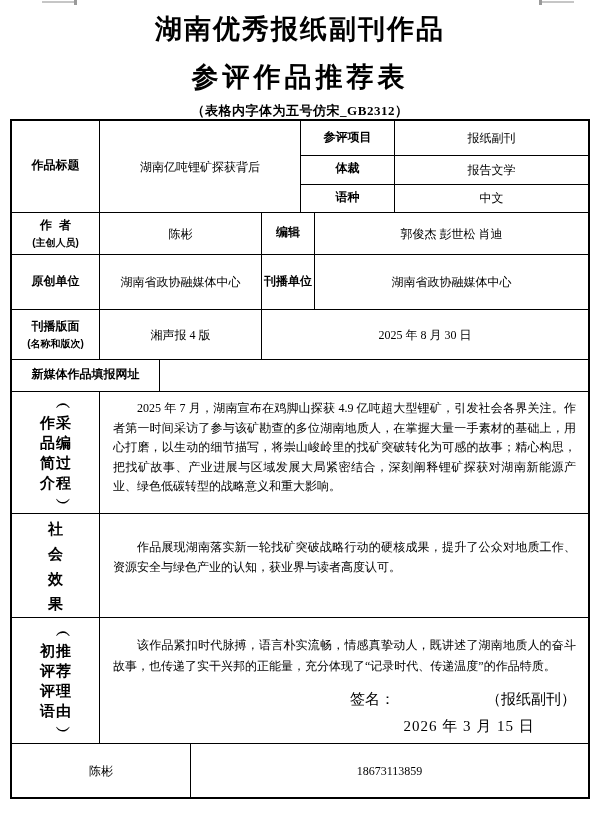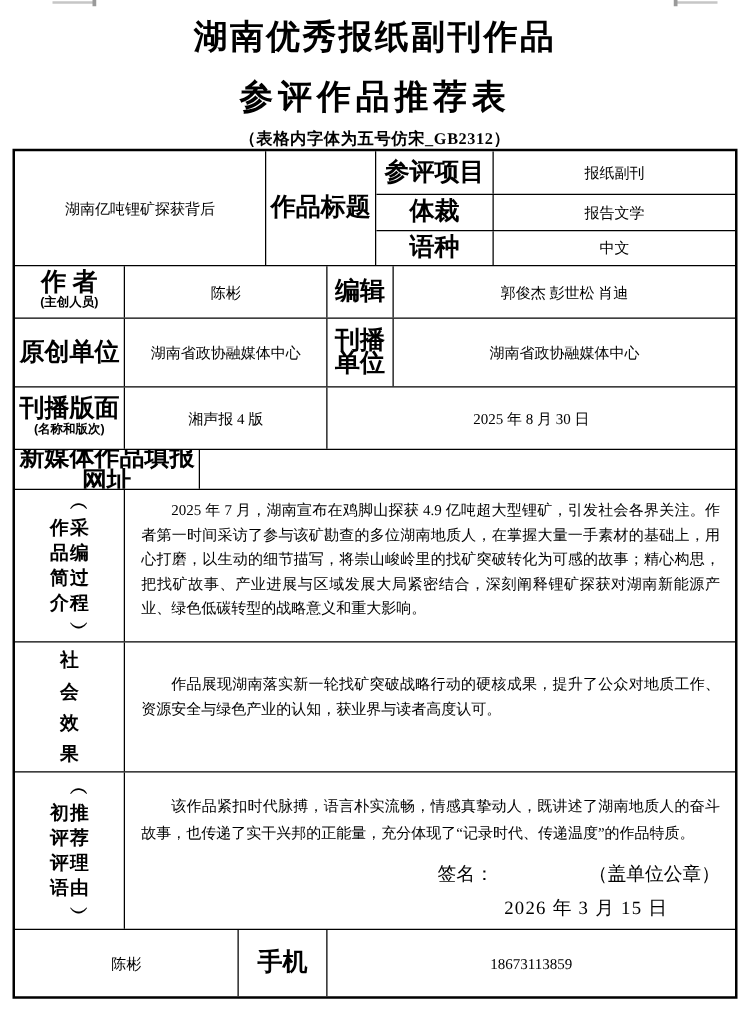--- a/index.html
+++ b/index.html
@@ -44,22 +44,22 @@
   .r { display:flex; border-bottom:1px solid #000; box-sizing:border-box; }
   .r.last { border-bottom:none; }
   .c {
     border-right:1px solid #000; box-sizing:border-box;
     display:flex; flex-direction:column;
     align-items:center; justify-content:center;
     text-align:center; overflow:hidden;
   }
   .c.nr { border-right:none; }
   .lbl {
-    font-weight:bold; font-size:20px;
-    font-family:Liberation Serif, serif;
+    font-weight:bold; font-size:12px;
+    font-family:Liberation Mono, monospace;
     line-height:19px;
   }
   .sublbl { font-weight:bold; font-size:10px; line-height:14px;
     font-family:"Liberation Sans","DejaVu Sans",sans-serif; }
   .val { font-size:12px; line-height:16px; }
 
   
   .row1 { height:92px; }
   .row2 { height:42px; }
   .row3 { height:55px; }
@@ -136,22 +136,22 @@
 
 <div class="header">
   <div class="title1">湖南优秀报纸副刊作品</div>
   <div class="title2">参评作品推荐表</div>
   <div class="font-note">（表格内字体为五号仿宋_GB2312）</div>
 </div>
 
 <div class="tbl">
 
   <div class="r row1">
+    <div class="c w-col1 lbl">作品标题</div>
     <div class="c w-title-val val">湖南亿吨锂矿探获背后</div>
-    <div class="c w-col1 lbl">作品标题</div>
     <div class="c nr subgrid">
       <div class="ir first">
         <div class="ic w-sublbl lbl">参评项目</div>
         <div class="ic nr val">报纸副刊</div>
       </div>
       <div class="ir">
         <div class="ic w-sublbl lbl">体裁</div>
         <div class="ic nr val">报告文学</div>
       </div>
       <div class="ir last">
@@ -213,25 +213,24 @@
 
   <div class="r row8">
     <div class="c w-col1 vwrap">
       <div class="vcol lh20">初评评语</div>
       <div class="vcol lh20">︵推荐理由︶</div>
     </div>
     <div class="c nr grow paracell">
       <p class="para p8">该作品紧扣时代脉搏，语言朴实流畅，情感真挚动人，既讲述了湖南地质人的奋斗故事，也传递了实干兴邦的正能量，充分体现了“记录时代、传递温度”的作品特质。</p>
       <div class="sigline">
         <span>签名：</span>
-        <span>（盖单位公章）</span>
+        <span>（报纸副刊）</span>
       </div>
       <div class="dateline">2026 年 3 月 15 日</div>
     </div>
   </div>
 
   <div class="r row9 last">
     <div class="c w-contact-val val">陈彬</div>
-    <div class="c w-phone-lbl lbl">手机</div>
     <div class="c nr grow val">18673113859</div>
   </div>
 
 </div>
 
 </body></html>

